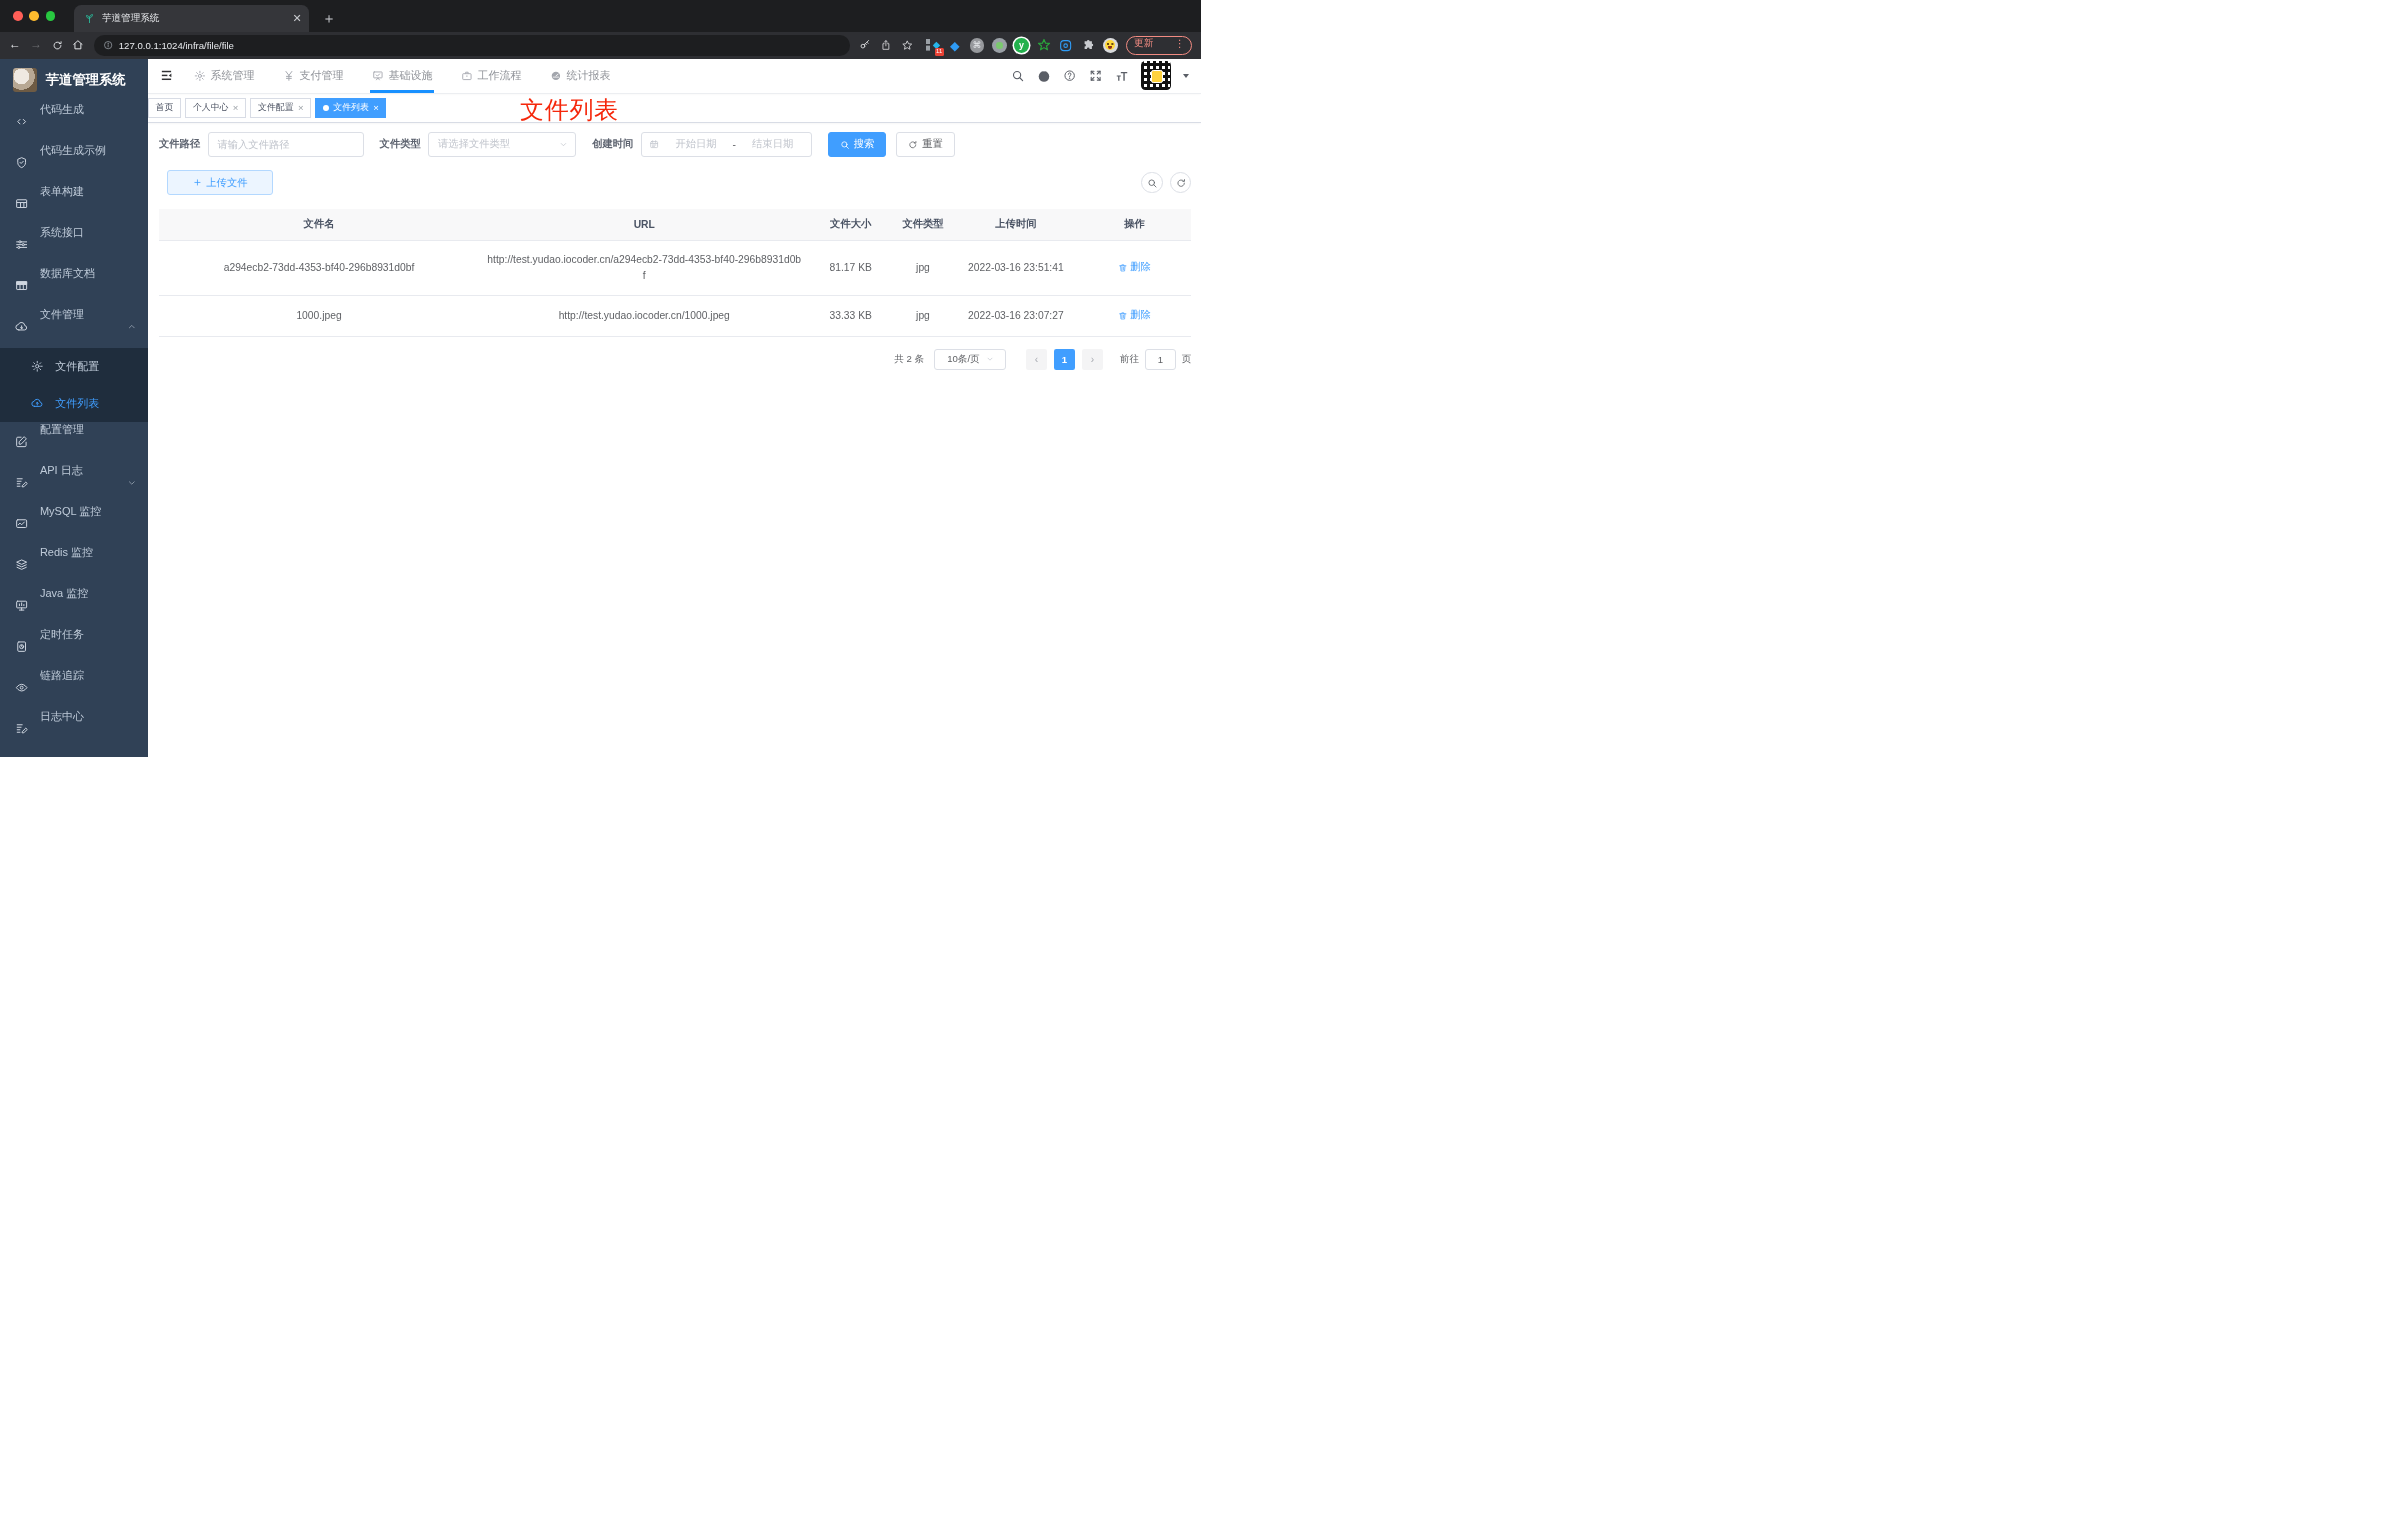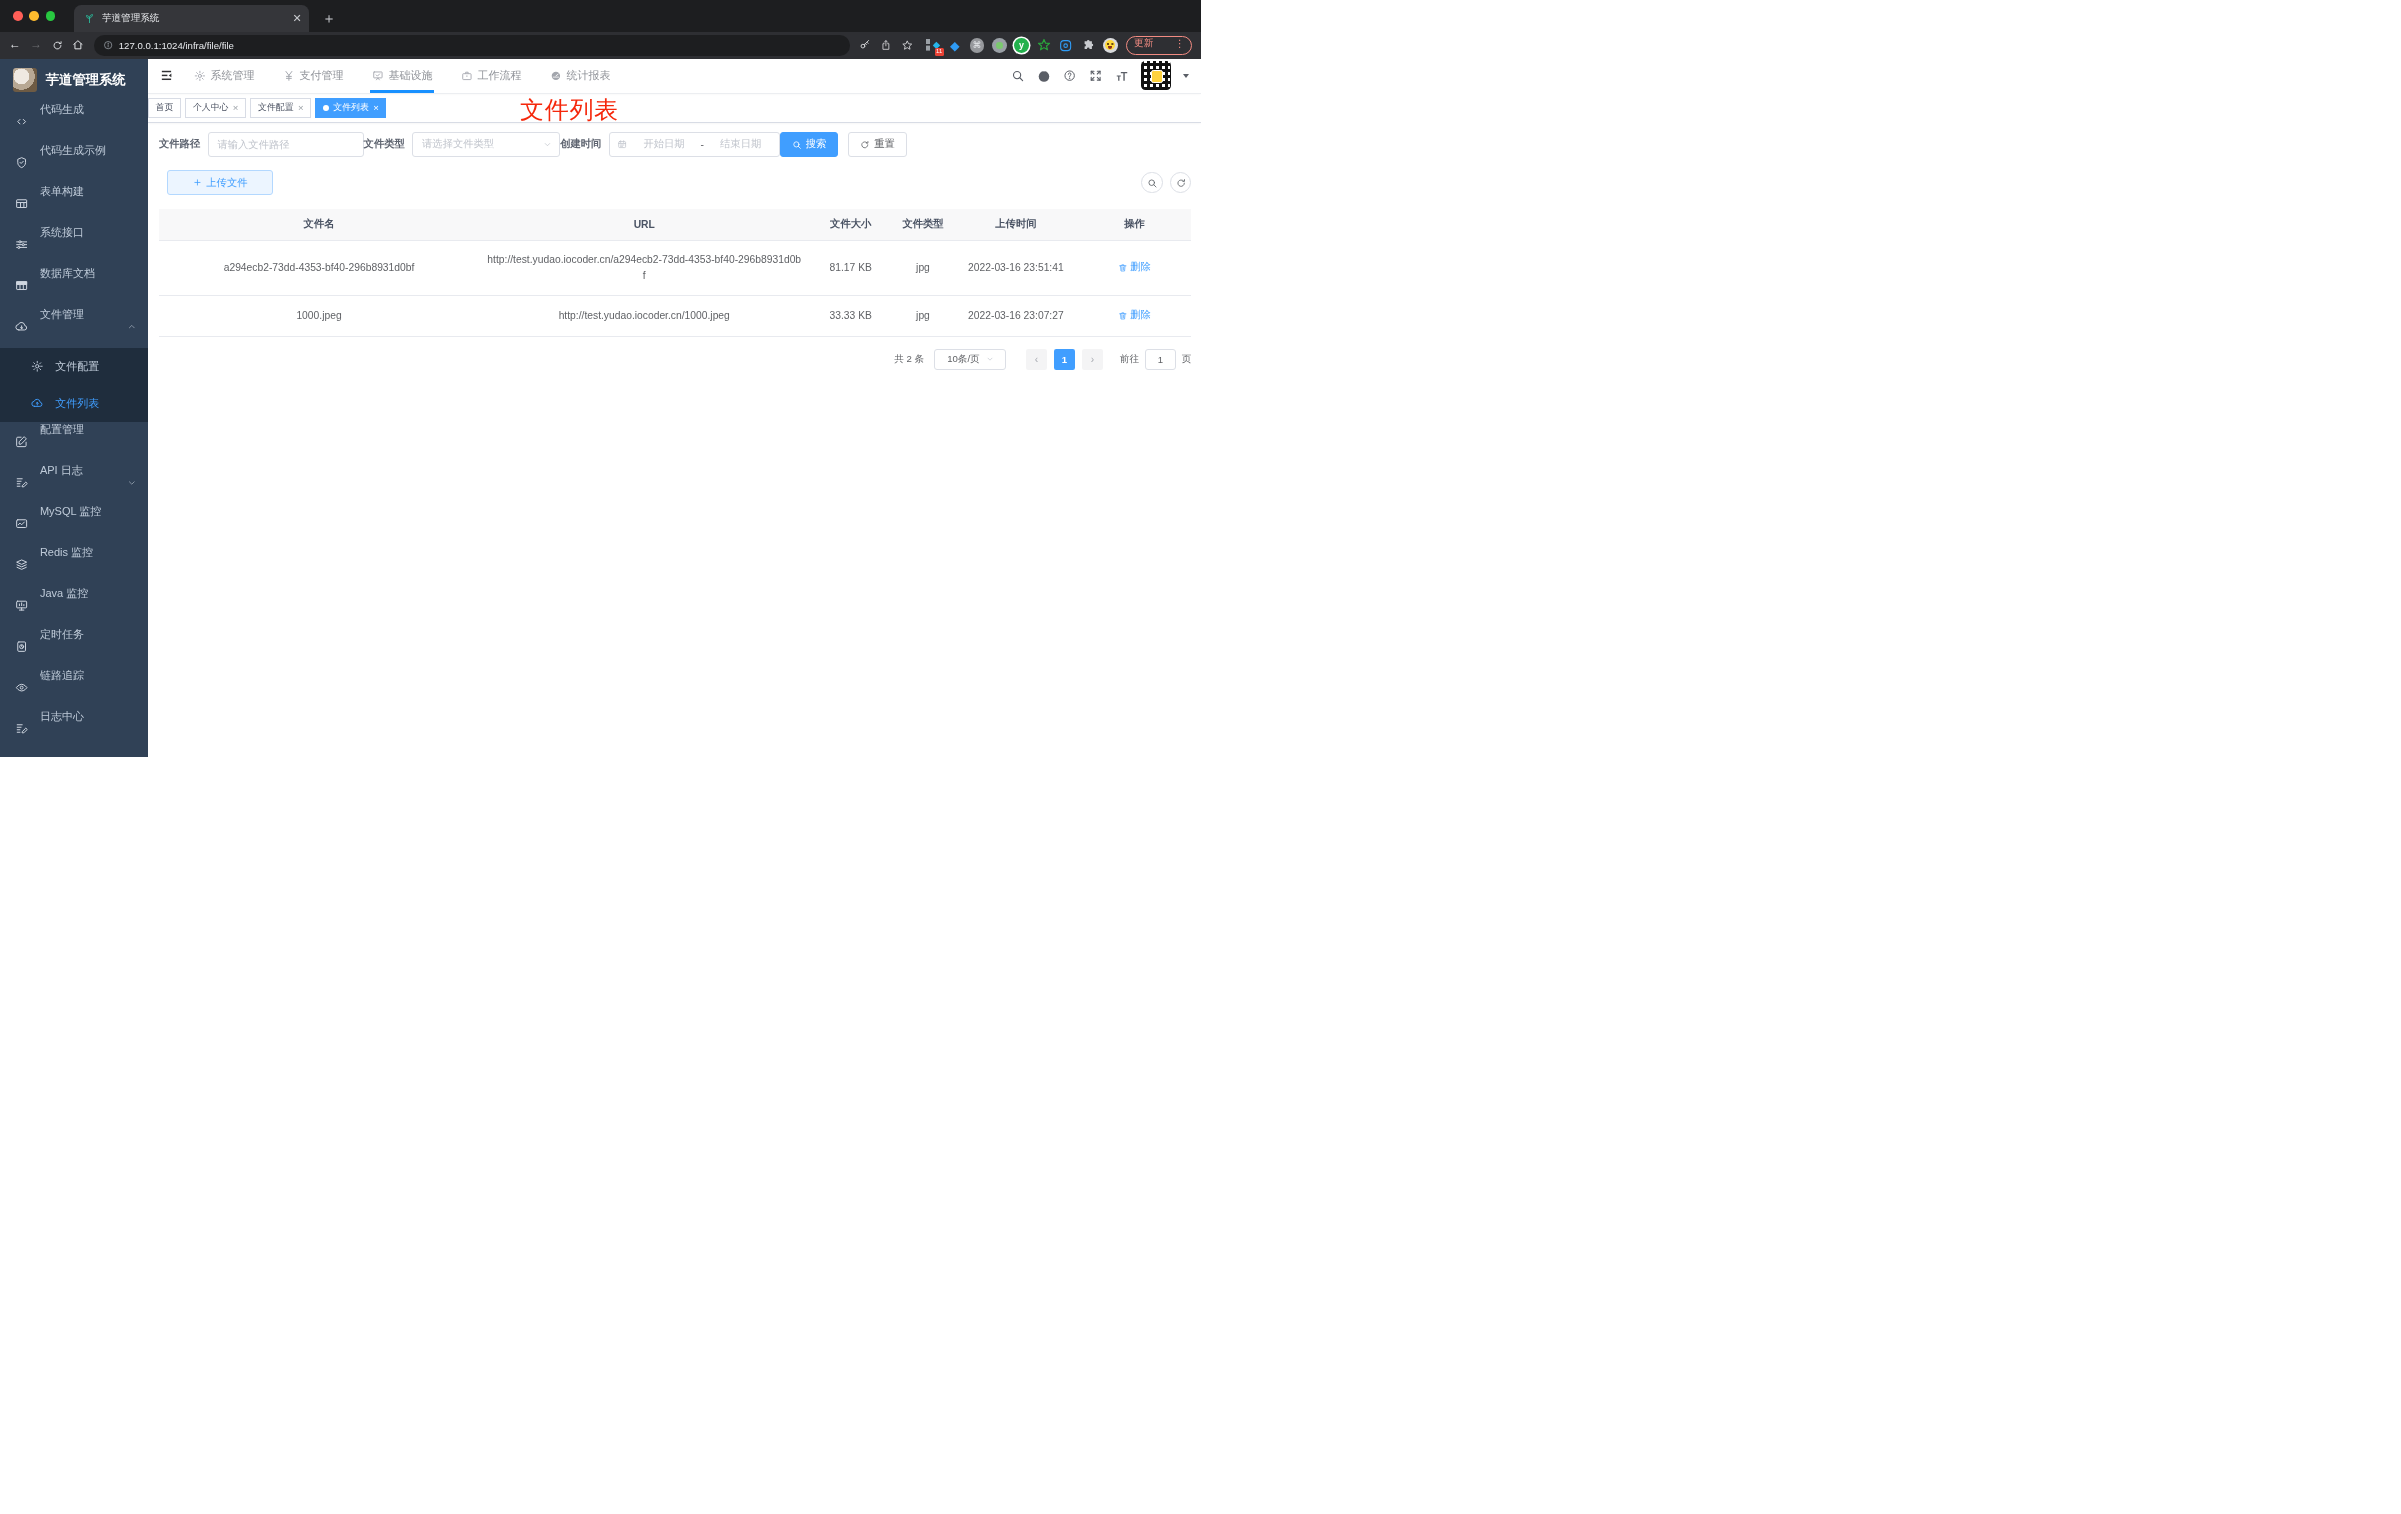--- a/index.html
+++ b/index.html
@@ -77,21 +77,21 @@
   .tag .tclose { font-size:9.6px; color:#9aa0a6; }
   .tag.active { background:#409EFF; border-color:#409EFF; color:#fff; }
   .tag.active .tclose { color:#fff; }
   .tag .dot { width:5.9px; height:5.9px; border-radius:50%; background:#fff; }
 
   .annotation { position:absolute; left:372px; top:35px; font-size:24px; color:#f5270b; z-index:5; white-space:nowrap; letter-spacing:0.7px; }
 
   
   .main { flex:1; padding:8.9px 9.6px 0 11px; position:relative; }
   .filters { display:flex; align-items:center; }
-  .fgroup { display:flex; align-items:center; margin-right:0; }
+  .fgroup { display:flex; align-items:center; margin-right:16px; }
   .flabel { font-weight:bold; color:#5e6470; margin-right:7.4px; white-space:nowrap; }
   .finput { height:25px; border:0.7px solid #dcdfe6; border-radius:3px; padding:0 8.9px; font-size:10.3px; color:#606266; width:156px; font-family:inherit; }
   .finput::placeholder { color:#c0c4cc; }
   .fselect { width:148px; display:flex; align-items:center; justify-content:space-between; padding:0 7.4px 0 8.9px; color:#c0c4cc; }
   .fdate { width:171px; display:flex; align-items:center; gap:5.9px; padding:0 7.4px; color:#c0c4cc; }
   .fdate .dph { flex:1; text-align:center; }
   .fdate .sep { color:#606266; }
   .btn { height:25px; border-radius:3px; display:inline-flex; align-items:center; gap:4.4px; padding:0 11px; font-size:10.3px; cursor:pointer; border:0.7px solid transparent; }
   .btn-primary { background:#409EFF; border-color:#409EFF; color:#fff; }
   .btn-plain { background:#fff; border-color:#dcdfe6; color:#606266; }

